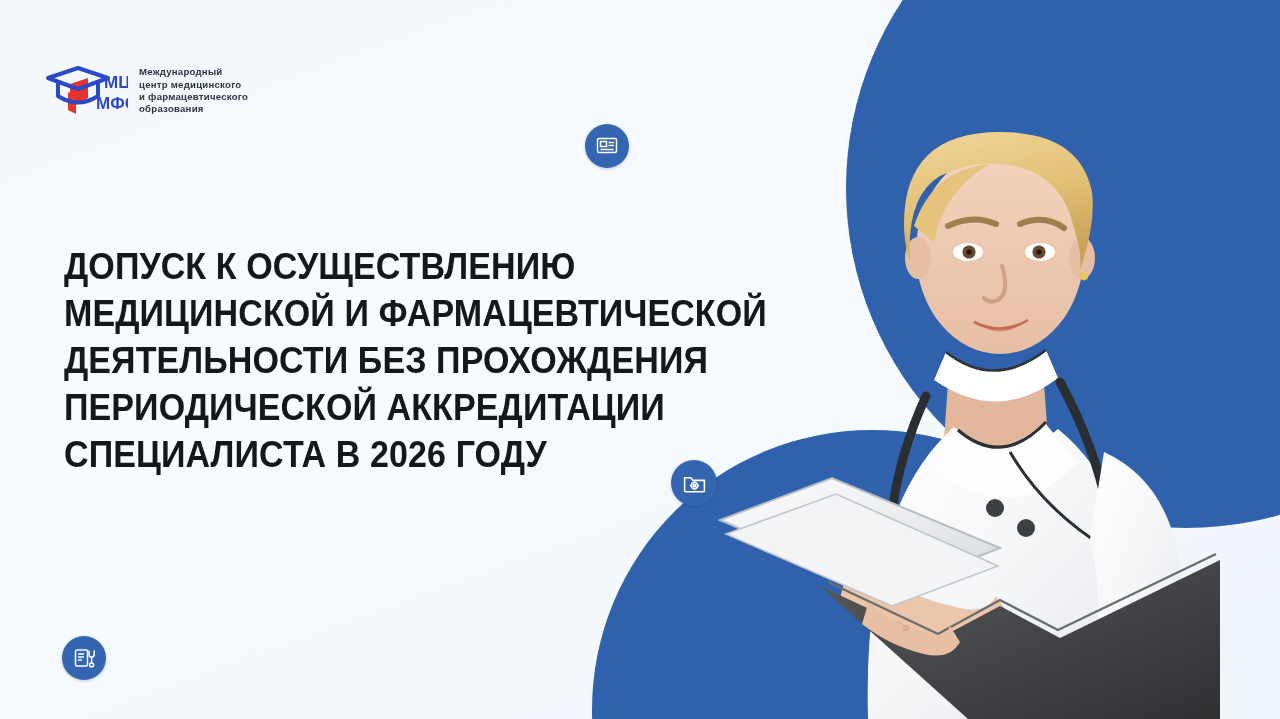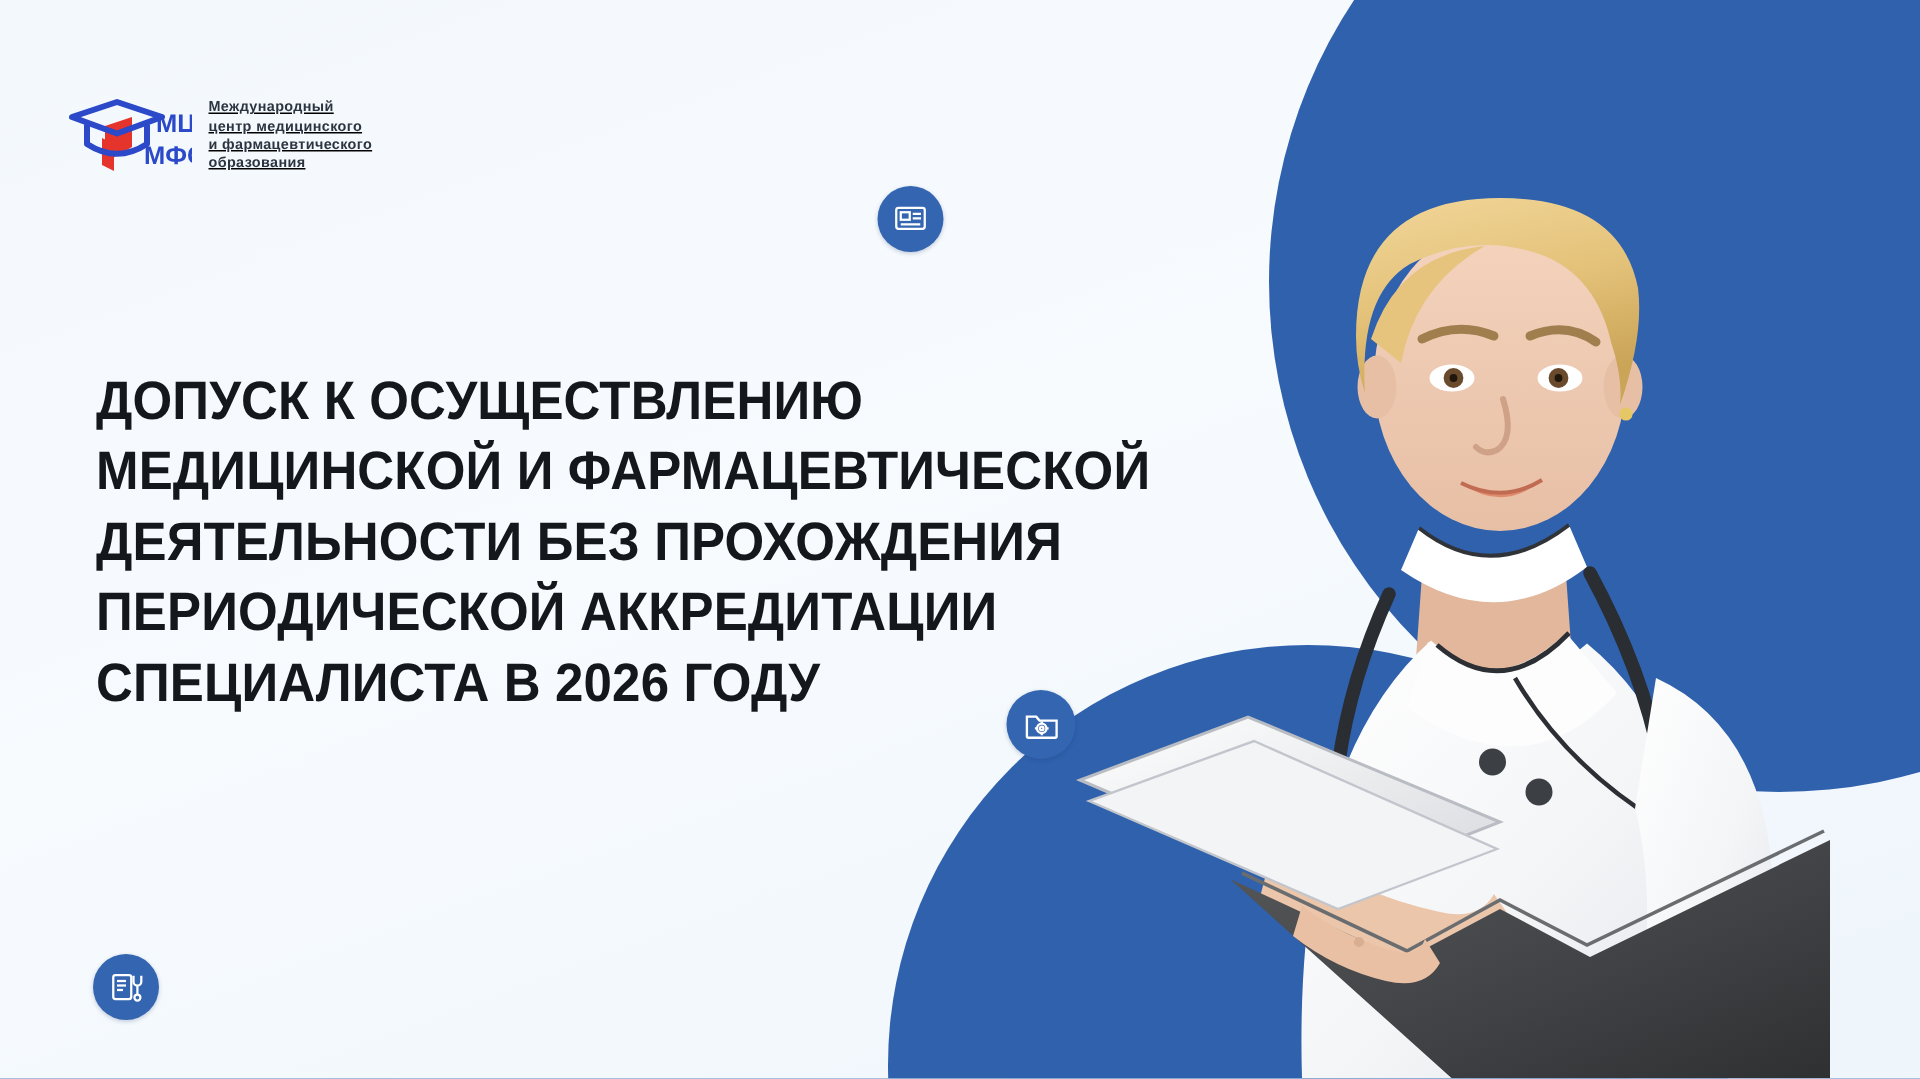--- a/index.html
+++ b/index.html
@@ -20,21 +20,21 @@
     width:680px;height:680px;
     left:846px;top:-152px;
   }
   .blob-bottom{
     width:560px;height:560px;
     left:592px;top:430px;
   }
 
   
   .logo{
-    position:absolute;left:44px;top:62px;display:flex;align-items:center;gap:11px;z-index:12;text-decoration:underline;
+    position:absolute;left:44px;top:62px;display:flex;align-items:center;gap:11px;z-index:12;
   }
   .logo-mark{position:relative;width:84px;height:58px;flex:0 0 auto;}
   .logo-text{
     font-size:9.6px;line-height:12.4px;font-weight:bold;color:#2c3440;
     letter-spacing:.25px;white-space:pre-line;
   }
 
   
   .headline{
     position:absolute;left:64px;top:243px;z-index:12;

